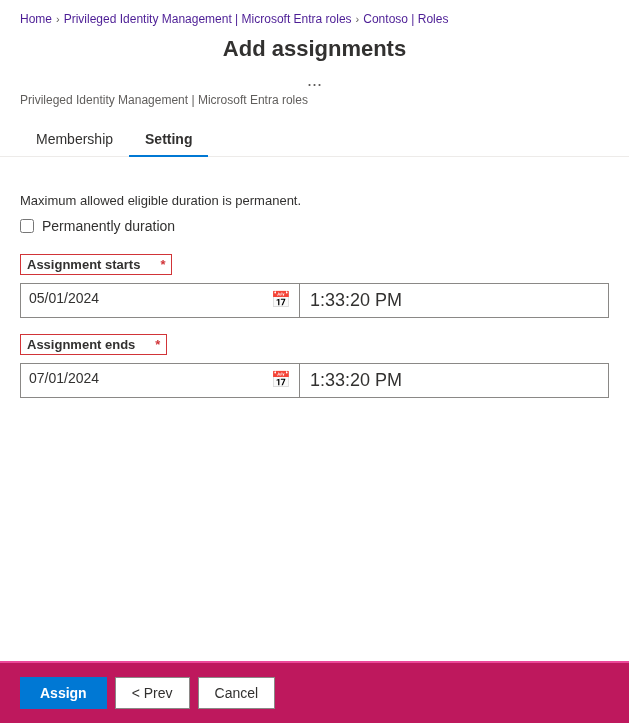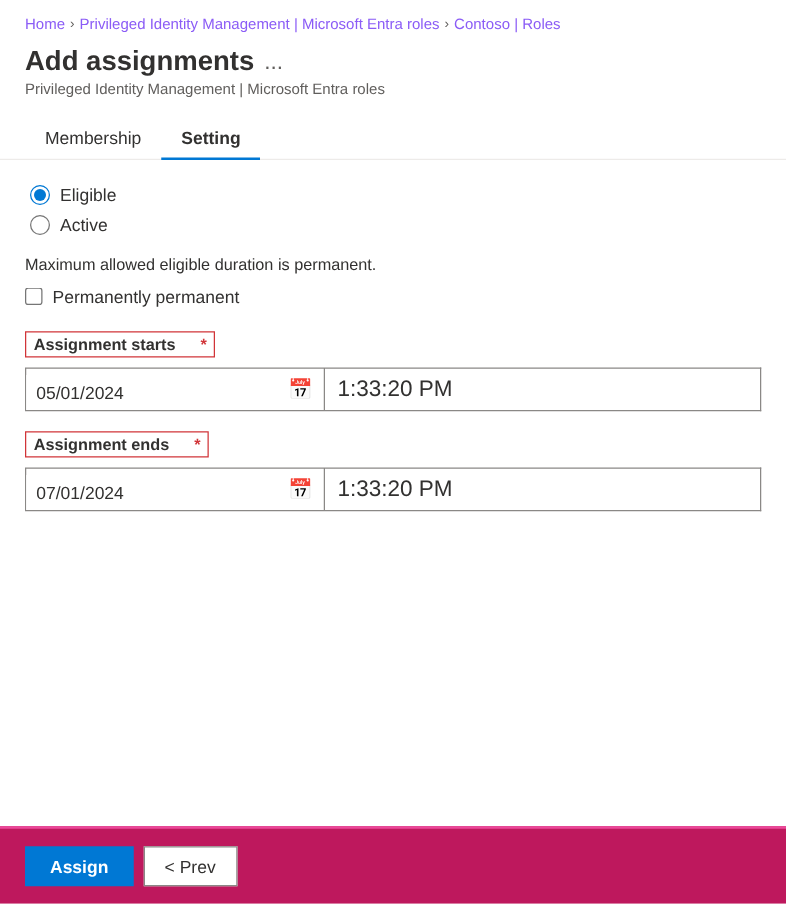--- a/index.html
+++ b/index.html
@@ -17,38 +17,39 @@
     .breadcrumb {
       display: flex;
       align-items: center;
       gap: 4px;
       padding: 12px 20px 6px 20px;
       font-size: 12px;
       color: #605e5c;
       flex-wrap: wrap;
     }
     .breadcrumb a {
-      color: #8b5cf6;
+      color: #4c1d95;
       text-decoration: none;
     }
     .breadcrumb-sep {
       color: #605e5c;
       font-size: 11px;
     }
 
     .page-header {
       padding: 4px 20px 0 20px;
     }
     .page-title {
       font-size: 22px;
       font-weight: 600;
       color: #323130;
       display: flex;
       align-items: center;
       gap: 8px;
+      flex-direction: column;
     }
     .page-title .ellipsis {
       font-size: 18px;
       color: #605e5c;
       font-weight: 400;
     }
     .page-subtitle {
       font-size: 12px;
       color: #605e5c;
       margin-top: 2px;
@@ -172,24 +173,24 @@
       font-weight: 700;
     }
 
     .date-time-row {
       display: flex;
       gap: 0;
       align-items: stretch;
     }
     .date-input-wrapper {
       display: flex;
-      align-items: flex-end;
+      align-items: flex-start;
       border: 1px solid #8a8886;
       background: #fff;
-      width: 240px;
+      width: 280px;
     }
     .date-input {
       border: none;
       outline: none;
       padding: 6px 8px;
       font-size: 14px;
       color: #323130;
       flex: 1;
       font-family: inherit;
     }
@@ -274,37 +275,27 @@
 
 <div class="tabs">
   <div class="tab">Membership</div>
   <div class="tab active">Setting</div>
 </div>
 
 <div class="content">
 
   <div class="field-group">
 
-    <div class="radio-group">
-      <label class="radio-option">
-        <input type="radio" name="assignment_type" checked="" style="">
-        <span class="radio-label">Eligible</span>
-      </label>
-      <label class="radio-option">
-        <input type="radio" name="assignment_type" style="">
-        <span class="radio-label">Active</span>
-      </label>
-    </div>
   </div>
 
   <div class="info-text">Maximum allowed eligible duration is permanent.</div>
 
   <div class="checkbox-option">
     <input type="checkbox" style="">
-    <span class="checkbox-label">Permanently permanent</span>
+    <span class="checkbox-label">Permanently duration</span>
   </div>
 
   <div class="field-group">
     <div class="field-label">
       <span>Assignment starts</span>
       <span class="required-star">*</span>
     </div>
     <div class="date-time-row">
       <div class="date-input-wrapper">
         <input type="text" class="date-input" value="05/01/2024" style="">
@@ -326,13 +317,14 @@
       </div>
       <input type="text" class="time-input" value="1:33:20 PM" style="">
     </div>
   </div>
 
 </div>
 
 <div class="footer">
   <button class="btn-assign">Assign</button>
   <button class="btn-prev">&lt; Prev</button>
+  <button class="btn-cancel">Cancel</button>
 </div>
 
 </body></html>

